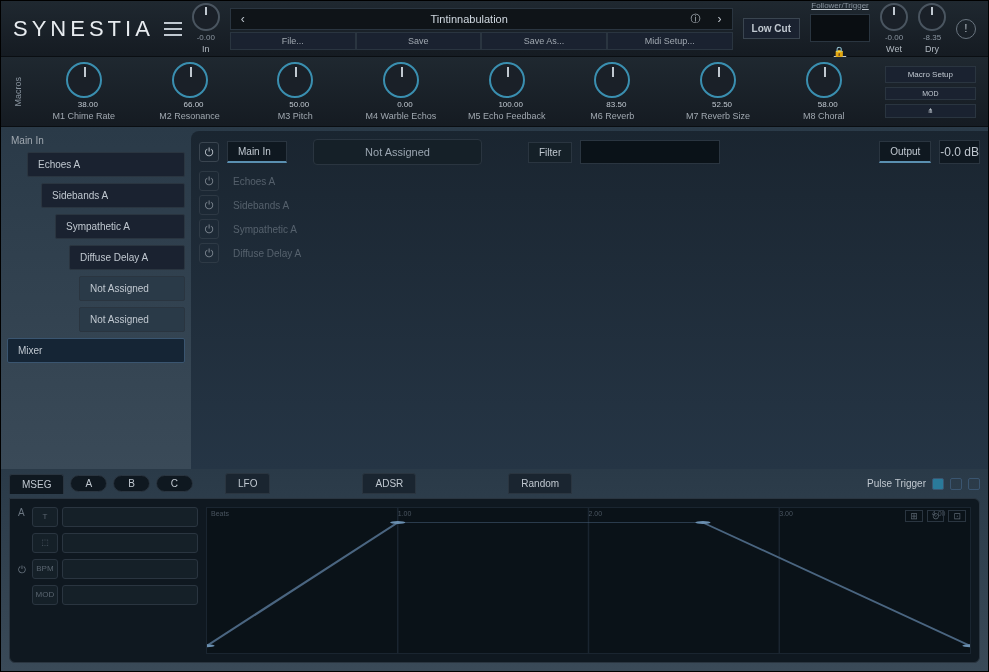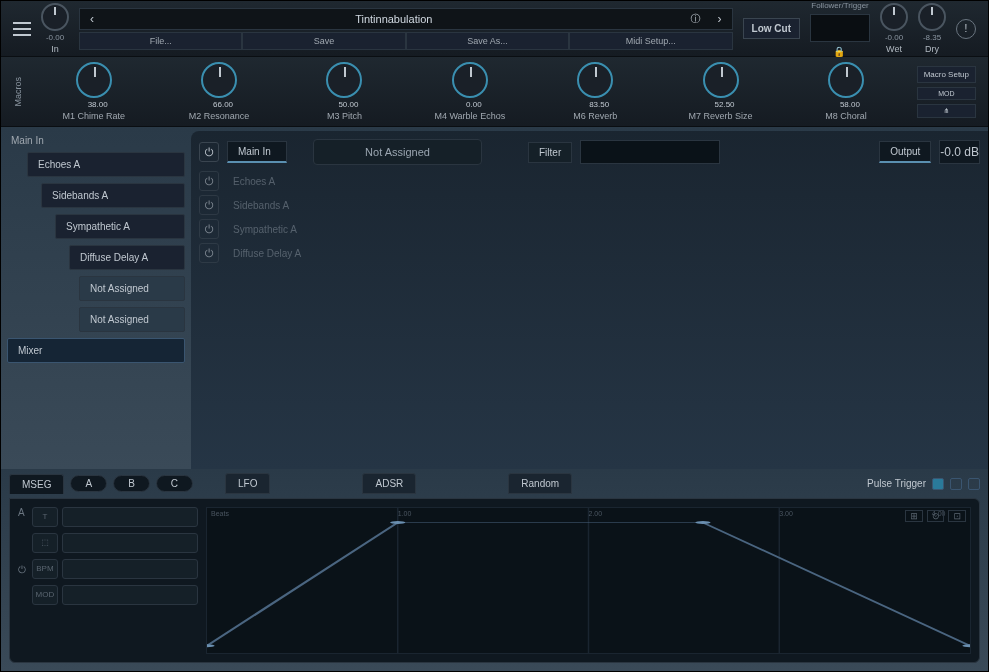--- a/index.html
+++ b/index.html
@@ -22,37 +22,37 @@
 .preset-bar { flex: 1; display: flex; flex-direction: column; gap: 2px; }
 .preset-top { display: flex; align-items: center; background: #0f1418; border: 1px solid #2a3540; height: 22px; }
 .preset-arrow { width: 24px; text-align: center; cursor: pointer; font-size: 12px; }
 .preset-name { flex: 1; text-align: center; font-size: 11px; color: #d0d8e0; }
 .preset-info { width: 24px; text-align: center; cursor: pointer; }
 .preset-btns { display: flex; gap: 0; }
 .preset-btn { flex: 1; background: #1a2230; border: 1px solid #2a3540; height: 18px; font-size: 9px; text-align: center; line-height: 16px; cursor: pointer; color: #a0a8b0; }
 
 .lowcut { background: #1a2230; border: 1px solid #3a4550; padding: 4px 8px; font-size: 10px; cursor: pointer; font-weight: bold; }
 
-.follower { display: flex; flex-direction: column; align-items: center; gap: 4px; }
+.follower { display: flex; flex-direction: column; align-items: center; gap: 4px; text-decoration: underline; }
 .follower-lbl { font-size: 8px; color: #8a95a0; }
 .follower-box { width: 60px; height: 28px; background: #0a0e12; border: 1px solid #2a3540; }
 
 .lock-icon { font-size: 10px; color: #8a95a0; cursor: pointer; }
 .warn-icon { width: 20px; height: 20px; border: 1px solid #6a7580; border-radius: 50%; text-align: center; line-height: 18px; margin-left: auto; }
 
 
 .macros-row { display: flex; align-items: center; padding: 4px 12px; background: linear-gradient(180deg, #1f2830 0%, #151b22 100%); border-bottom: 1px solid #0a0e12; height: 70px; }
 .macros-lbl { writing-mode: vertical-rl; transform: rotate(180deg); font-size: 9px; color: #8a95a0; margin-right: 8px; }
 .macro-knob { display: flex; flex-direction: column; align-items: center; flex: 1; gap: 2px; }
 .macro-circle { width: 36px; height: 36px; border-radius: 50%; border: 2px solid #3a8fb0; background: #1a2028; position: relative; }
 .macro-circle::after { content: ''; position: absolute; width: 2px; height: 10px; background: #c0c8d0; top: 3px; left: 50%; transform-origin: 50% 15px; }
 .macro-val { font-size: 8px; color: #c0c8d0; margin-left: 8px; }
 .macro-name { font-size: 9px; color: #a0a8b0; }
 .macro-side { display: flex; flex-direction: column; gap: 4px; margin-left: 8px; }
-.macro-setup { background: #1a2230; border: 1px solid #2a3540; padding: 3px 6px; font-size: 8px; cursor: pointer; }
+.macro-setup { background: #1a2230; border: 1px solid #2a3540; padding: 3px 22px; font-size: 8px; cursor: pointer; }
 .mod-btn { background: #1a2230; border: 1px solid #2a3540; padding: 2px 6px; font-size: 7px; text-align: center; cursor: pointer; }
 
 
 .main-area { flex: 1; display: flex; background: linear-gradient(180deg, #2a3a48 0%, #3a4a58 100%); overflow: hidden; }
 
 .tree-panel { width: 190px; padding: 8px 6px; background: linear-gradient(180deg, #2a3a48 0%, #3a4a58 100%); position: relative; }
 .tree-root { font-size: 10px; color: #a0a8b0; margin-bottom: 6px; padding-left: 4px; }
 .tree-item { background: #1a2230; border: 1px solid #2a3540; padding: 6px 10px; font-size: 10px; margin-bottom: 6px; border-radius: 2px; cursor: pointer; color: #c0c8d0; position: relative; }
 .tree-item.na { background: #2a3a48; }
 .tree-item.mixer { background: #152535; border: 1px solid #3a5570; }
@@ -100,20 +100,21 @@
 .graph-tool { border: 1px solid #2a3540; padding: 0 4px; cursor: pointer; }
 
 svg.envelope { width: 100%; height: 100%; }
 </style>
 </head>
 <body>
 
 <div class="app">
 
   <div class="header">
+    <div class="logo">SYNESTIA</div>
     <div class="menu-icon">
         <span></span>
         <span></span>
         <span></span>
       </div>
 
     <div class="knob-small">
       <div class="knob-circle"></div>
       <div class="knob-val">-0.00</div>
       <div class="knob-lbl">In</div>
@@ -172,20 +173,25 @@
         </div>
         <div class="macro-knob">
           <div class="macro-circle"></div>
           <div class="macro-val">50.00</div>
           <div class="macro-name">M3 Pitch</div>
         </div>
         <div class="macro-knob">
           <div class="macro-circle"></div>
           <div class="macro-val">0.00</div>
           <div class="macro-name">M4 Warble Echos</div>
+        </div>
+        <div class="macro-knob">
+          <div class="macro-circle"></div>
+          <div class="macro-val">100.00</div>
+          <div class="macro-name">M5 Echo Feedback</div>
         </div>
         <div class="macro-knob">
           <div class="macro-circle"></div>
           <div class="macro-val">83.50</div>
           <div class="macro-name">M6 Reverb</div>
         </div>
         <div class="macro-knob">
           <div class="macro-circle"></div>
           <div class="macro-val">52.50</div>
           <div class="macro-name">M7 Reverb Size</div>

